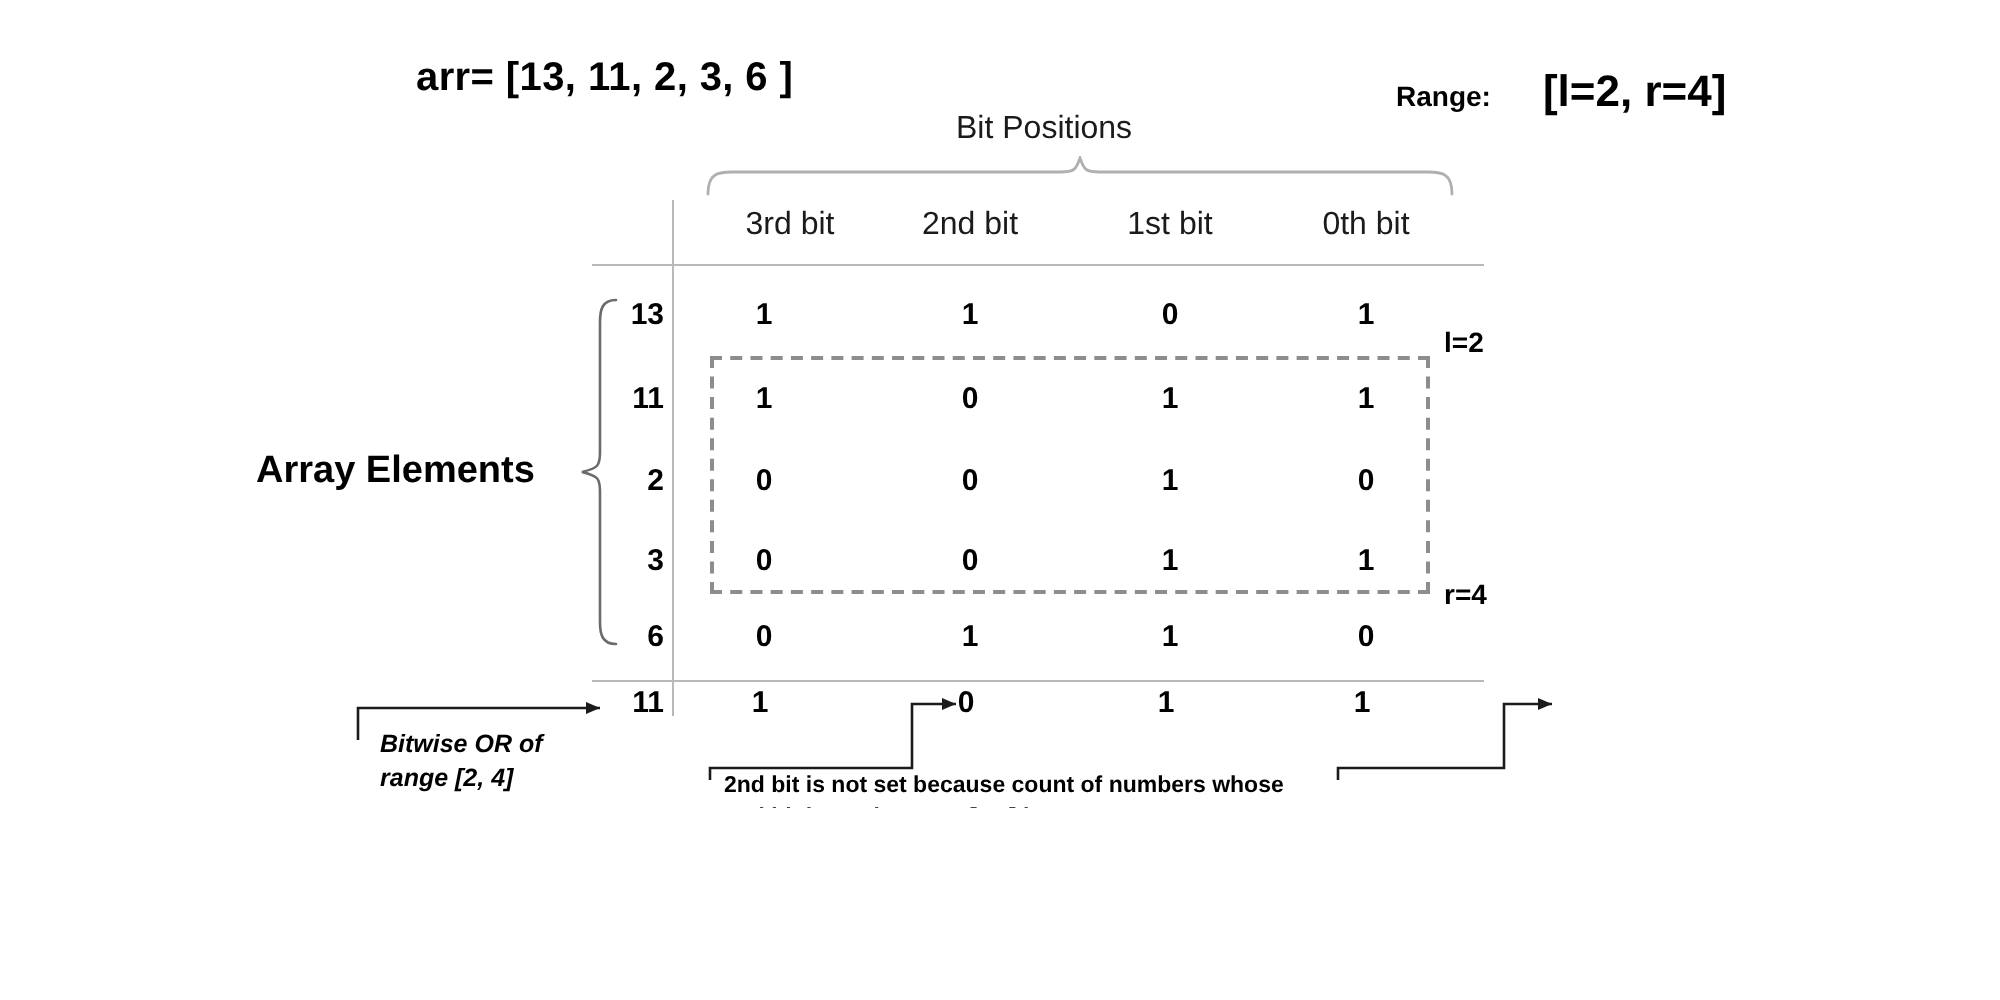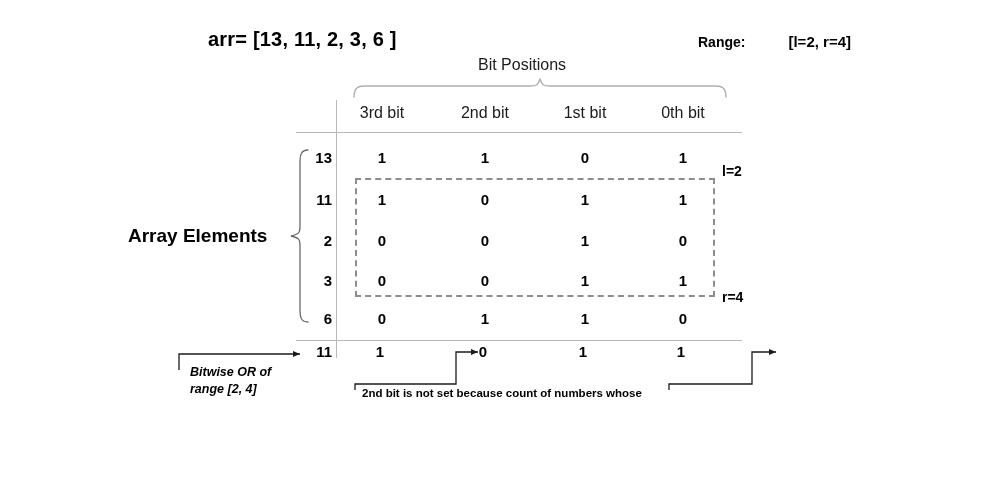--- a/index.html
+++ b/index.html
@@ -32,23 +32,23 @@
     white-space: nowrap;
   }
   .range-title {
     left: 698px; top: 33px;
     font-size: 14px;
     font-weight: 700;
     color: #000000;
     white-space: nowrap;
   }
   .range-title .rng-val {
-    font-size: 15px;
-    font-weight: 700;
-    margin-left: 23px;
+    font-size: 22px;
+    font-weight: 700;
+    margin-left: 6px;
     padding-left: 20px;
   }
 
   
   .bitpos-label {
     left: 478px; top: 56px;
     font-size: 16px;
     font-weight: 400;
     color: #1b1b1b;
     white-space: nowrap;
@@ -197,21 +197,21 @@
   <div class="abs range-title">
     <span>Range:</span><span class="rng-val">[l=2, r=4]</span>
   </div>
 
   <div class="abs bitpos-label">Bit Positions</div>
 
   <svg class="abs brace-top" viewBox="0 0 376 20">
     <path d="M2,19 C2,8 8,8 14,8 L178,8 C185,8 186,7 188,1 C190,7 191,8 198,8 L362,8 C368,8 374,8 374,19" fill="none" stroke="#b0b0b0" stroke-width="1.4" stroke-linecap="round"></path>
   </svg>
 
-  <div class="abs col-head" style="left:342px;width:80px;text-align:center;">3rd bit</div>
+  <div class="abs col-head" style="left:355px;width:80px;text-align:center;">3rd bit</div>
   <div class="abs col-head" style="left:445px;width:80px;">2nd bit</div>
   <div class="abs col-head" style="left:545px;width:80px;">1st bit</div>
   <div class="abs col-head" style="left:643px;width:80px;">0th bit</div>
 
   <div class="abs rule-h head-rule"></div>
   <div class="abs rule-h body-rule"></div>
   <div class="abs rule-v col-rule"></div>
 
   <div class="abs array-label">Array Elements</div>
 

